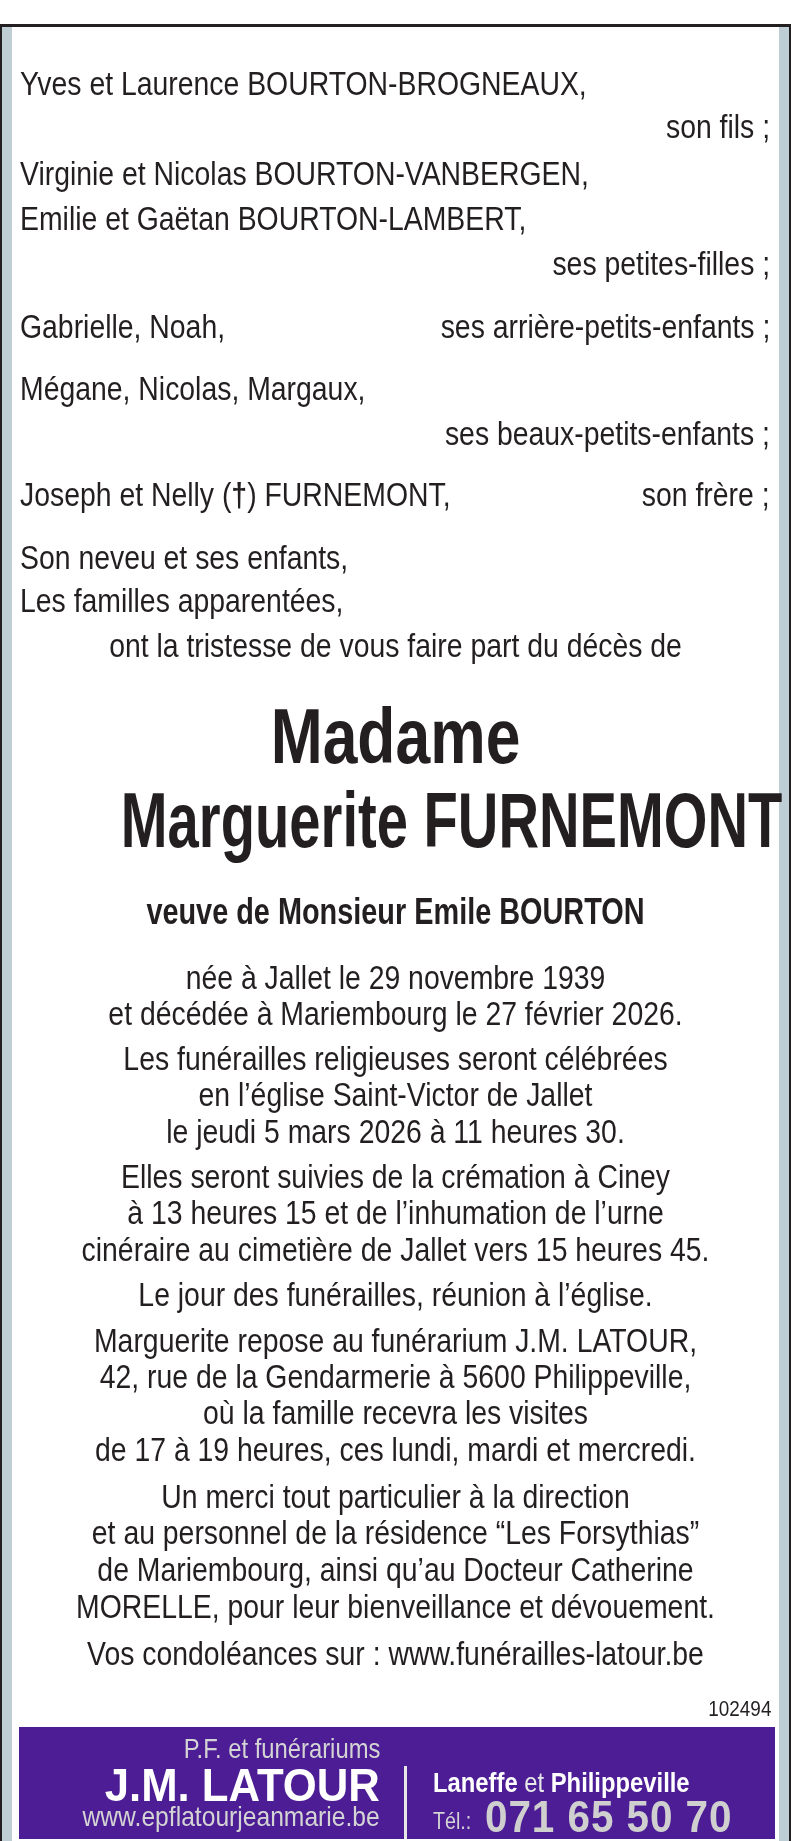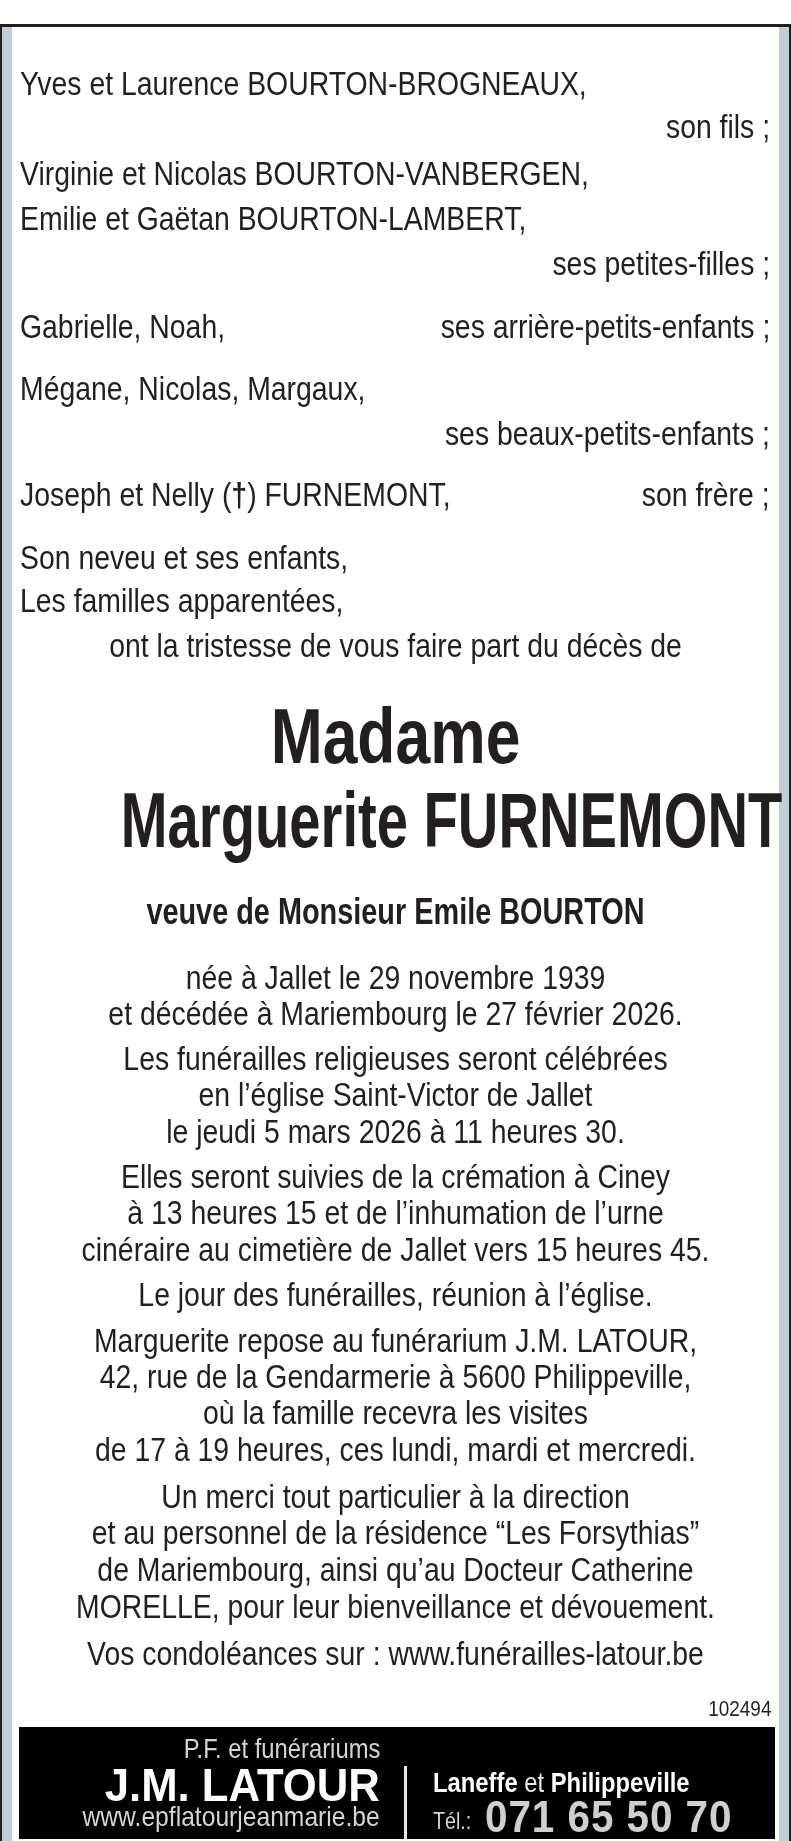--- a/index.html
+++ b/index.html
@@ -27,21 +27,21 @@
   .c { left: 14px; width: 763px; text-align: center; transform-origin: center bottom; transform: scaleX(0.86); }
 
   .name1 { font-weight: bold; font-size: 78px; line-height: 80px; transform: scaleX(0.80); }
   .name2 { font-weight: bold; font-size: 78px; line-height: 80px; transform: scaleX(0.72); }
   .widow { font-weight: bold; font-size: 37px; line-height: 44px; transform: scaleX(0.78); }
   .ref { font-size: 22px; line-height: 26px; right: 20px; transform-origin: right bottom; transform: scaleX(0.86); }
   .cross { font-weight: bold; }
 
   .footer {
     position: absolute; left: 19px; top: 1703px; width: 756px; height: 112px;
-    background: #000000;
+    background: #4c1d95;
   }
   .f-txt { position: absolute; white-space: nowrap; font-family: "Liberation Sans", sans-serif; }
   .f-pf { right: 395px; top: 6px; font-size: 28px; line-height: 32px; color: #d4d4d4; transform-origin: right bottom; transform: scaleX(0.85); }
   .f-brand { right: 395px; top: 33px; font-size: 47px; line-height: 50px; font-weight: bold; color: #ffffff; transform-origin: right bottom; transform: scaleX(0.93); }
   .f-url { right: 395px; top: 74px; font-size: 28px; line-height: 32px; color: #d4d4d4; transform-origin: right bottom; transform: scaleX(0.88); }
   .f-divider { position: absolute; left: 385px; top: 39px; width: 3px; height: 73px; background: #e6e6e6; }
   .f-loc { left: 414px; top: 40px; font-size: 28px; line-height: 32px; color: #ffffff; transform-origin: left bottom; transform: scaleX(0.85); }
   .f-loc b { font-weight: bold; }
   .f-loc .et { font-weight: normal; color: #e8e8e8; }
   .f-tel-label { left: 414px; top: 80px; font-size: 24px; line-height: 28px; color: #d4d4d4; transform-origin: left bottom; transform: scaleX(0.82); }

